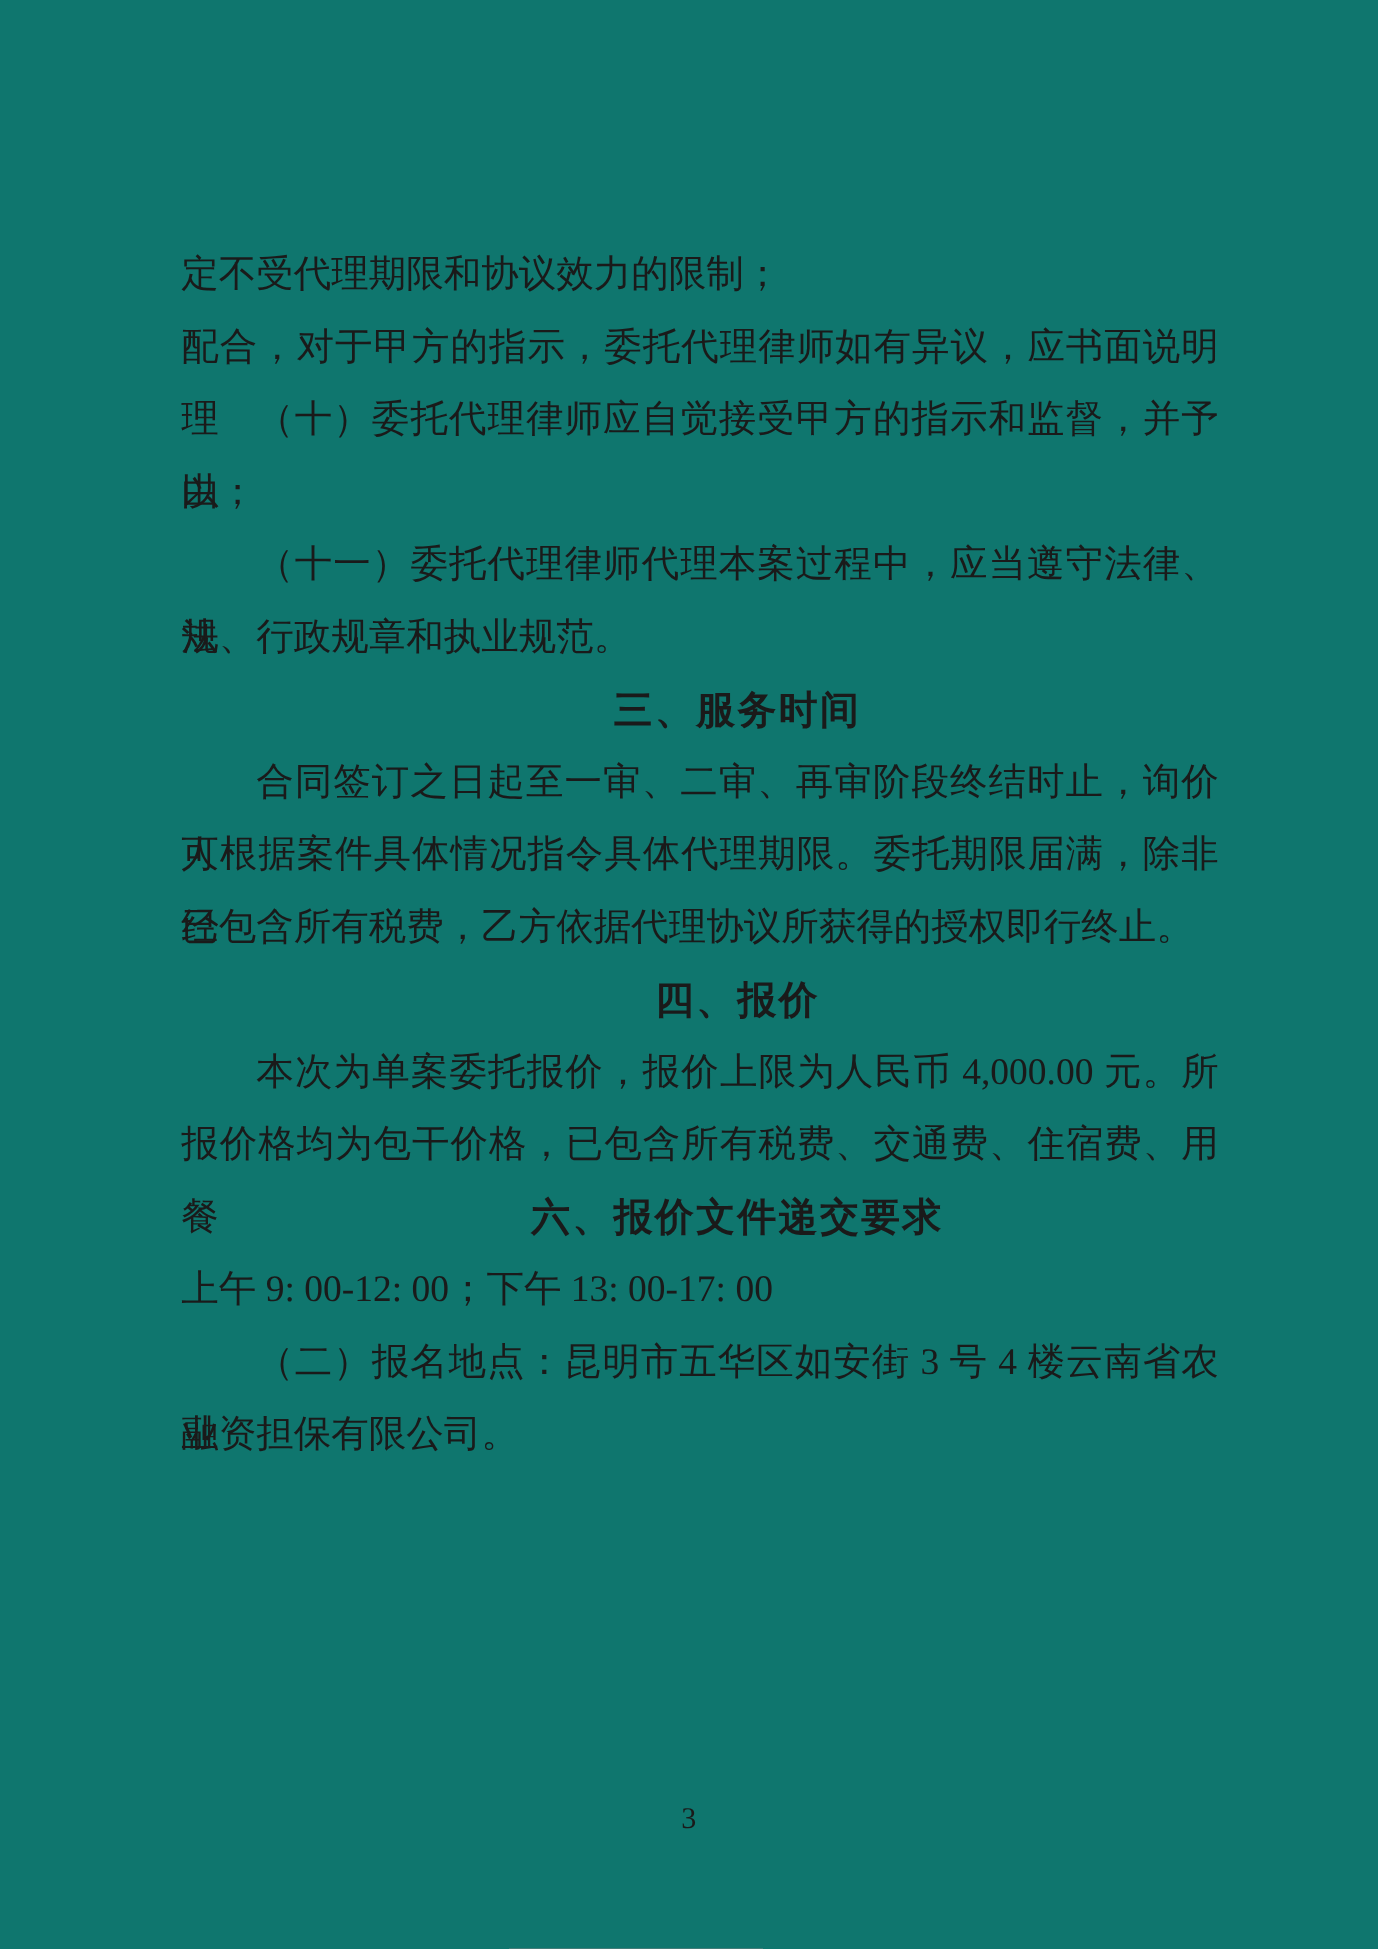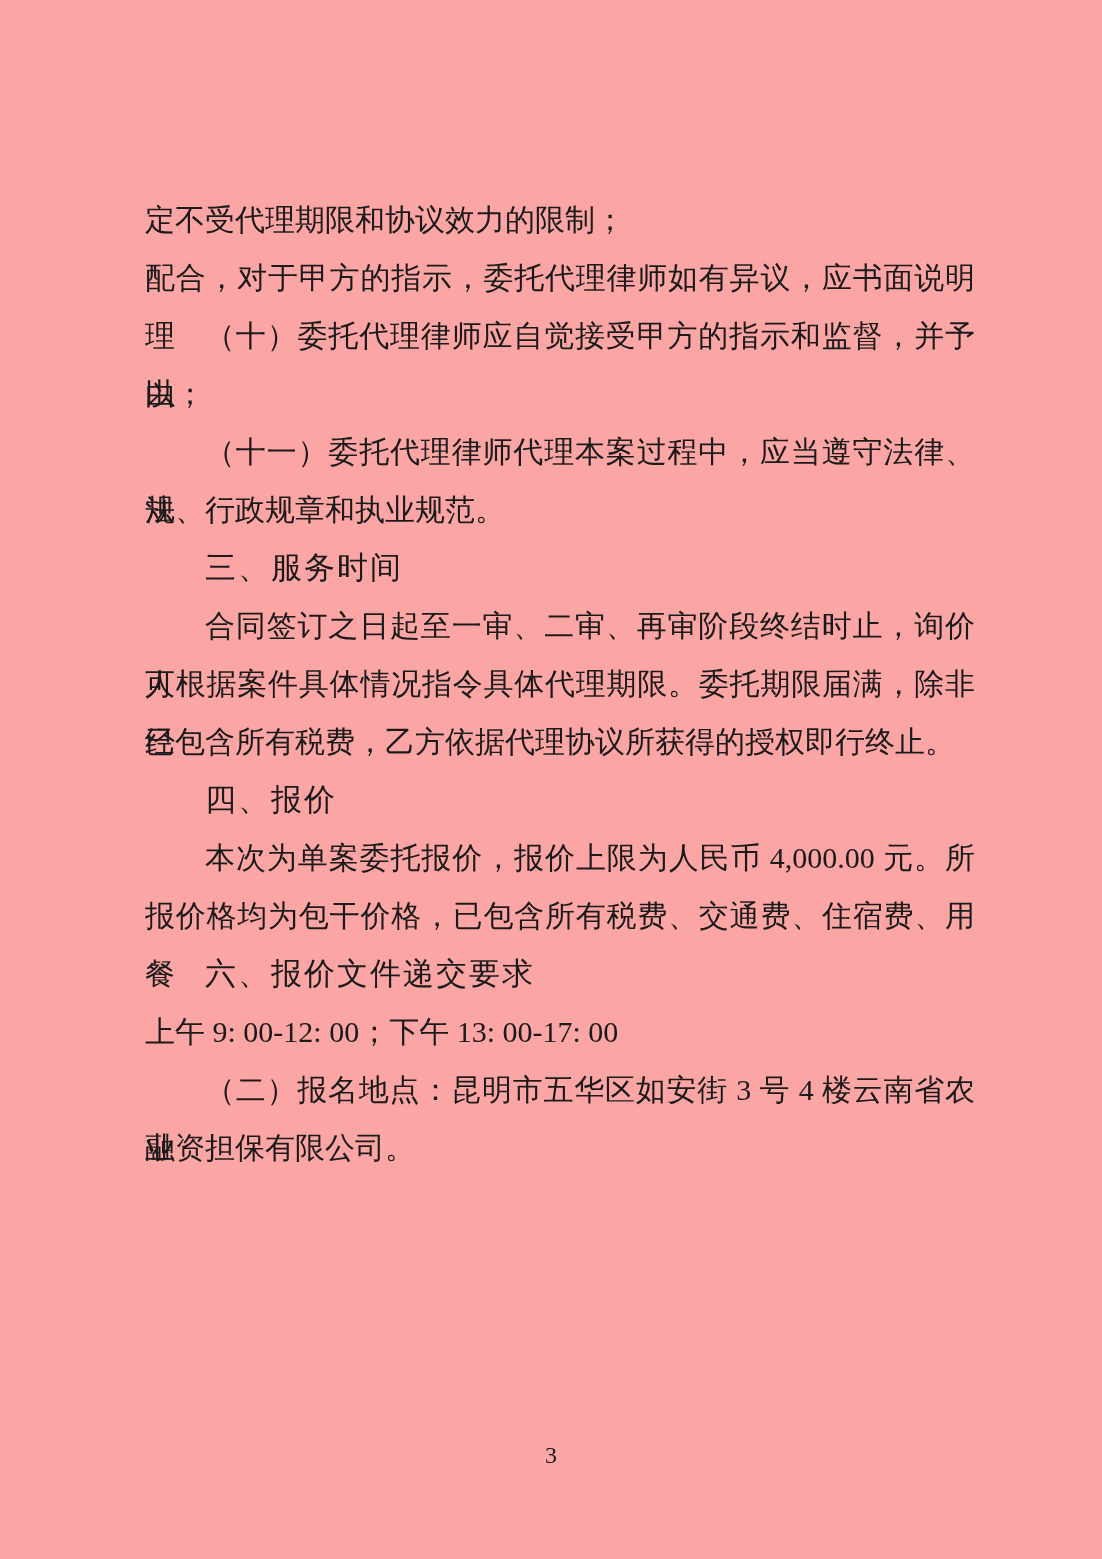--- a/index.html
+++ b/index.html
@@ -5,21 +5,21 @@
   html, body {
     margin: 0;
     padding: 0;
     background: #8a8a8a;
   }
   .page {
     position: relative;
     width: 1102px;
     height: 1559px;
     margin: 0 auto;
-    background: #fca5a5;
+    background: #0f766e;
     overflow: hidden;
   }
   .doc {
     position: absolute;
     left: 145px;
     top: 191px;
     width: 830px;
   }
   .line {
     height: 58px;
@@ -32,23 +32,24 @@
   .line.justify {
     text-align: justify;
     text-align-last: justify;
     text-justify: inter-character;
   }
   .line.indent {
     text-indent: 60px;
   }
   .line.heading {
     font-family: "Liberation Sans", "DejaVu Sans", sans-serif;
-    font-weight: normal;
+    font-weight: bold;
     font-size: 31px;
     letter-spacing: 2px;
+    text-align: center;
   }
   .underline {
     text-decoration: underline;
     text-decoration-thickness: 2px;
     text-underline-offset: 7px;
   }
   .page-number {
     position: absolute;
     left: 0;
     right: 0;

